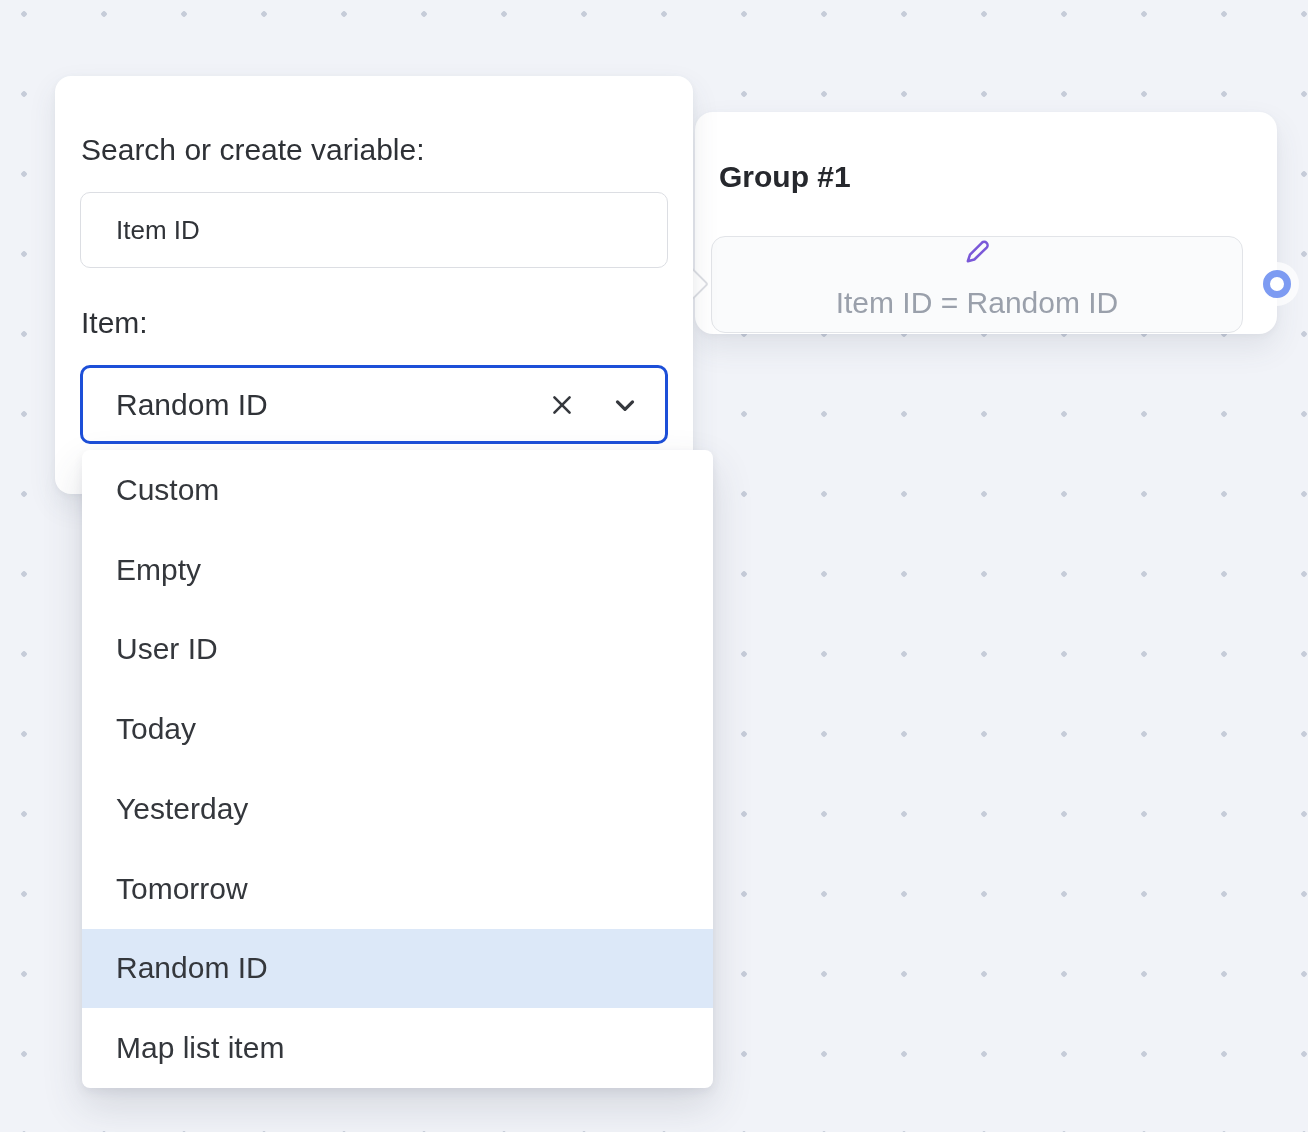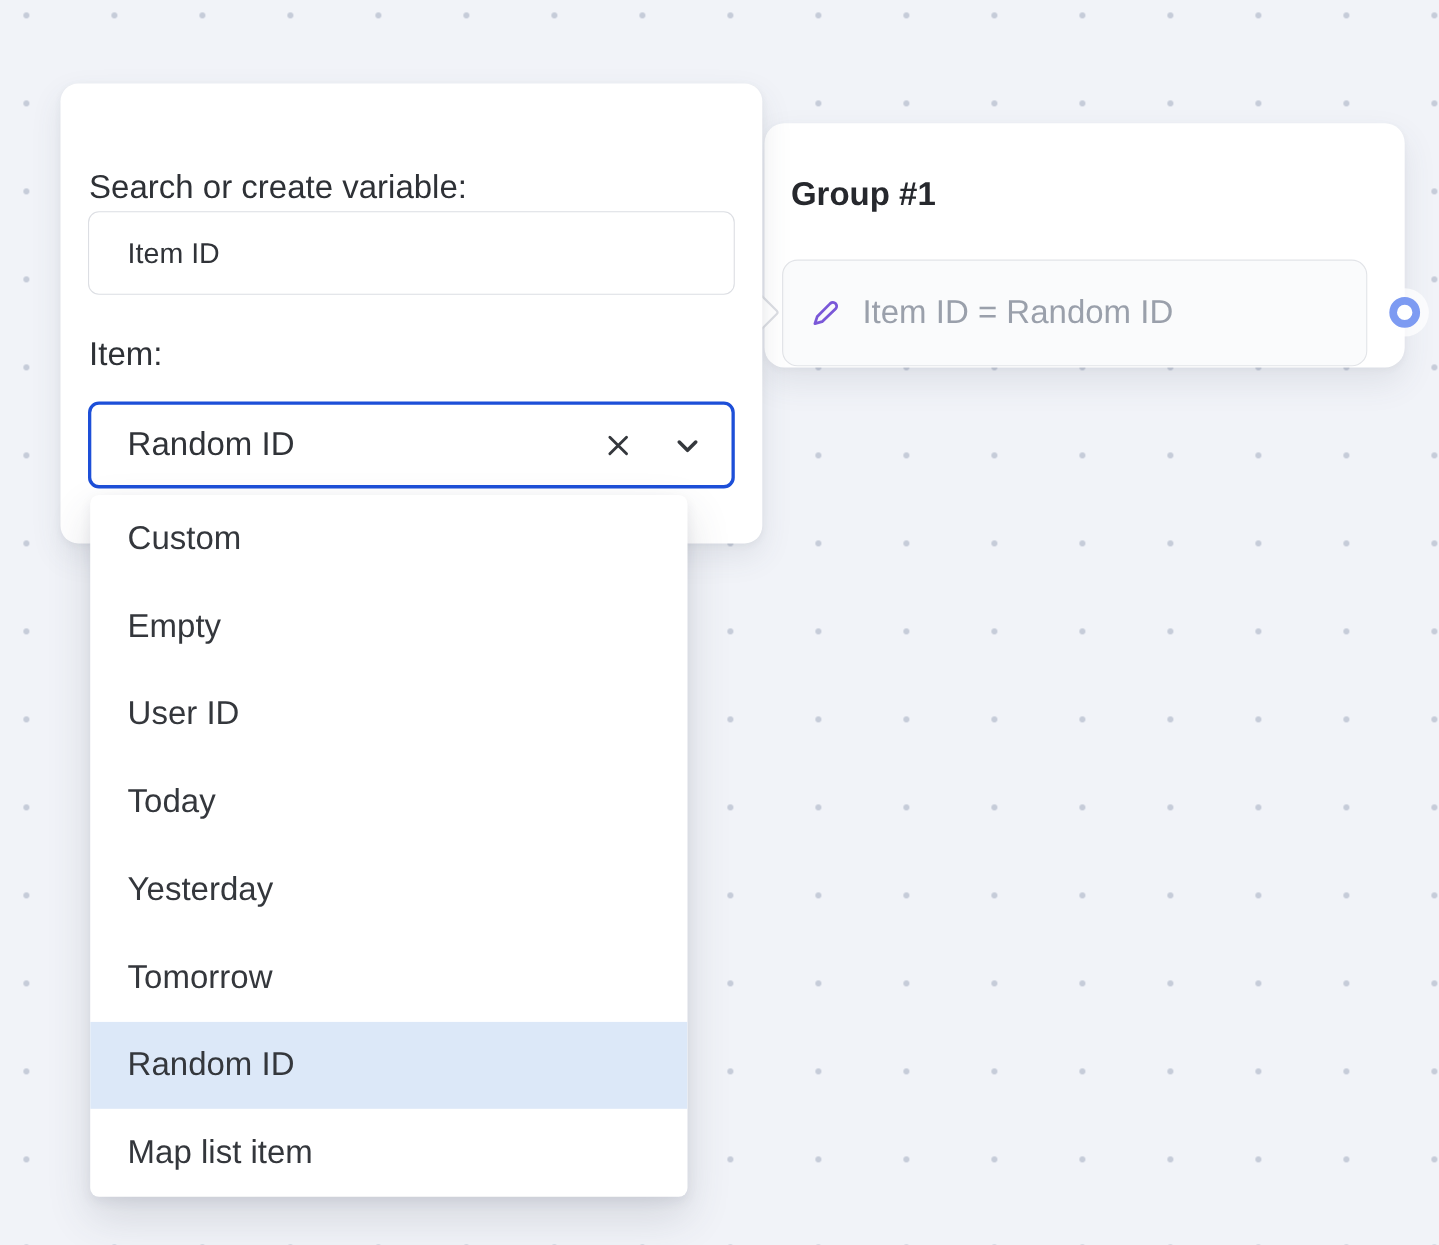--- a/index.html
+++ b/index.html
@@ -25,21 +25,21 @@
     background:#ffffff;border-radius:18px;z-index:1;
     box-shadow:0 14px 30px rgba(70,80,100,.10),0 2px 6px rgba(70,80,100,.05);
   }
   .group-title{
     position:absolute;left:24px;top:46px;
     font-size:30px;font-weight:700;color:#26282d;line-height:38px;
   }
   .group-field{
     position:absolute;left:16px;top:124px;width:532px;height:97px;
     background:#fafbfc;border:1.5px solid var(--line-soft);border-radius:14px;
-    display:flex;align-items:center;gap:19px;padding:0 24px;cursor:pointer;
+    display:flex;align-items:center;gap:19px;padding:0 24px;cursor:pointer;flex-direction:column;
   }
   .group-field svg{flex:0 0 auto;color:var(--pencil);}
   .field-text{font-size:30px;color:var(--muted);line-height:36px;white-space:nowrap;}
 
   .connector{
     position:absolute;left:560px;top:150px;width:44px;height:44px;border-radius:50%;
     background:rgba(255,255,255,.72);display:flex;align-items:center;justify-content:center;
     cursor:crosshair;
   }
   .connector .port-ring{
@@ -56,42 +56,42 @@
 
   
   .popup-card{
     position:absolute;left:55px;top:76px;width:638px;height:418px;
     background:#ffffff;border-radius:16px;z-index:10;
     box-shadow:0 12px 28px rgba(70,80,100,.10),0 2px 6px rgba(70,80,100,.06);
   }
   .popup-label{
     position:absolute;left:26px;font-size:30px;color:var(--ink);line-height:38px;
   }
-  .lbl-search{top:55px;margin-top:21px;}
+  .lbl-search{top:55px;}
   .lbl-value{top:228px;}
   .variable-input{
     position:absolute;left:25px;top:116px;width:588px;height:76px;
     border:1.5px solid var(--line);border-radius:10px;background:#fff;
     font-family:inherit;font-size:26px;color:#303338;padding:0 20px 0 35px;outline:none;
   }
   .value-combobox{
     position:absolute;left:25px;top:289px;width:588px;height:79px;
     border:3px solid var(--focus);border-radius:10px;background:#fff;
     display:flex;align-items:center;padding:0 25px 0 33px;cursor:text;
   }
   .combobox-value{font-size:30px;color:#303338;white-space:nowrap;}
   .cb-btn{
     margin-left:auto;background:none;border:none;padding:0;cursor:pointer;
     display:flex;align-items:center;justify-content:center;width:30px;height:40px;color:#35383d;
   }
   .cb-btn + .cb-btn{margin-left:33px;}
 
   
   .dropdown{
-    position:absolute;left:82px;top:450px;width:543px;height:638px;
+    position:absolute;left:82px;top:450px;width:631px;height:638px;
     background:#ffffff;border-radius:8px;z-index:30;
     box-shadow:0 18px 40px rgba(60,70,90,.16),0 4px 10px rgba(60,70,90,.08);
     display:flex;flex-direction:column;overflow:hidden;
   }
   .dd-item{
     flex:1 1 auto;display:flex;align-items:center;padding-left:34px;
     font-size:30px;color:var(--ink-soft);cursor:pointer;white-space:nowrap;
   }
   .dd-item.selected{background:var(--sel);}
 </style>

